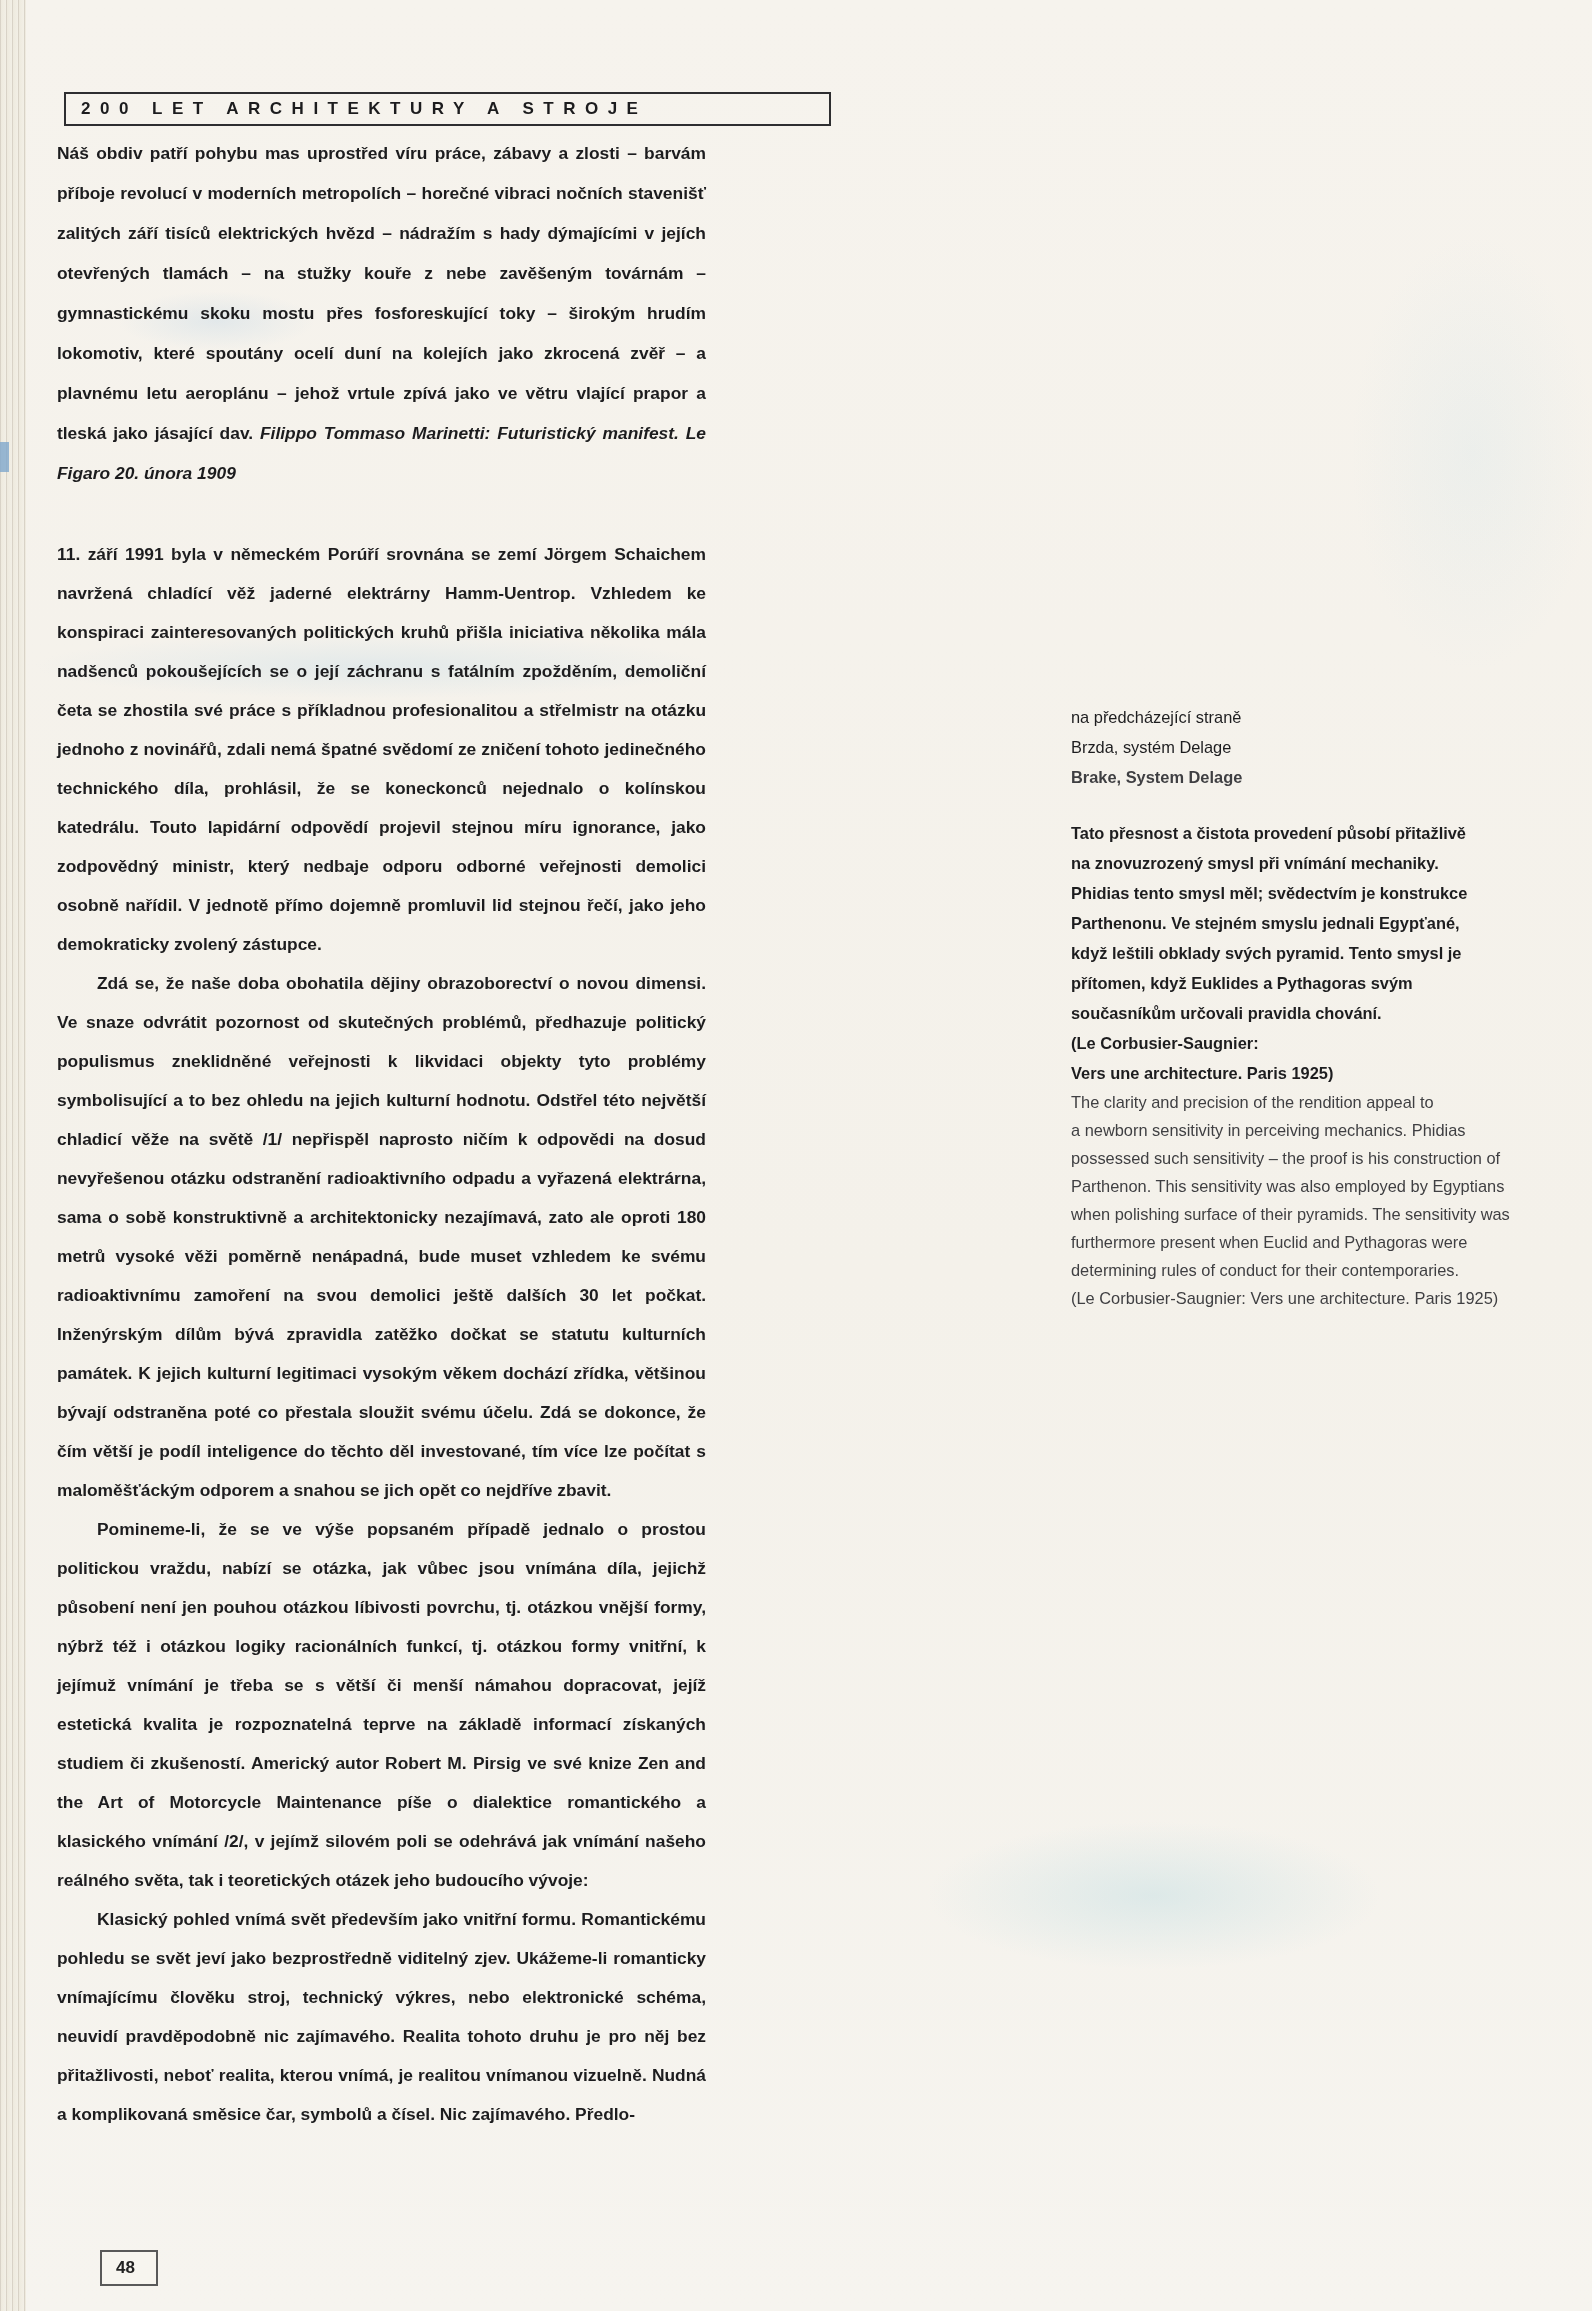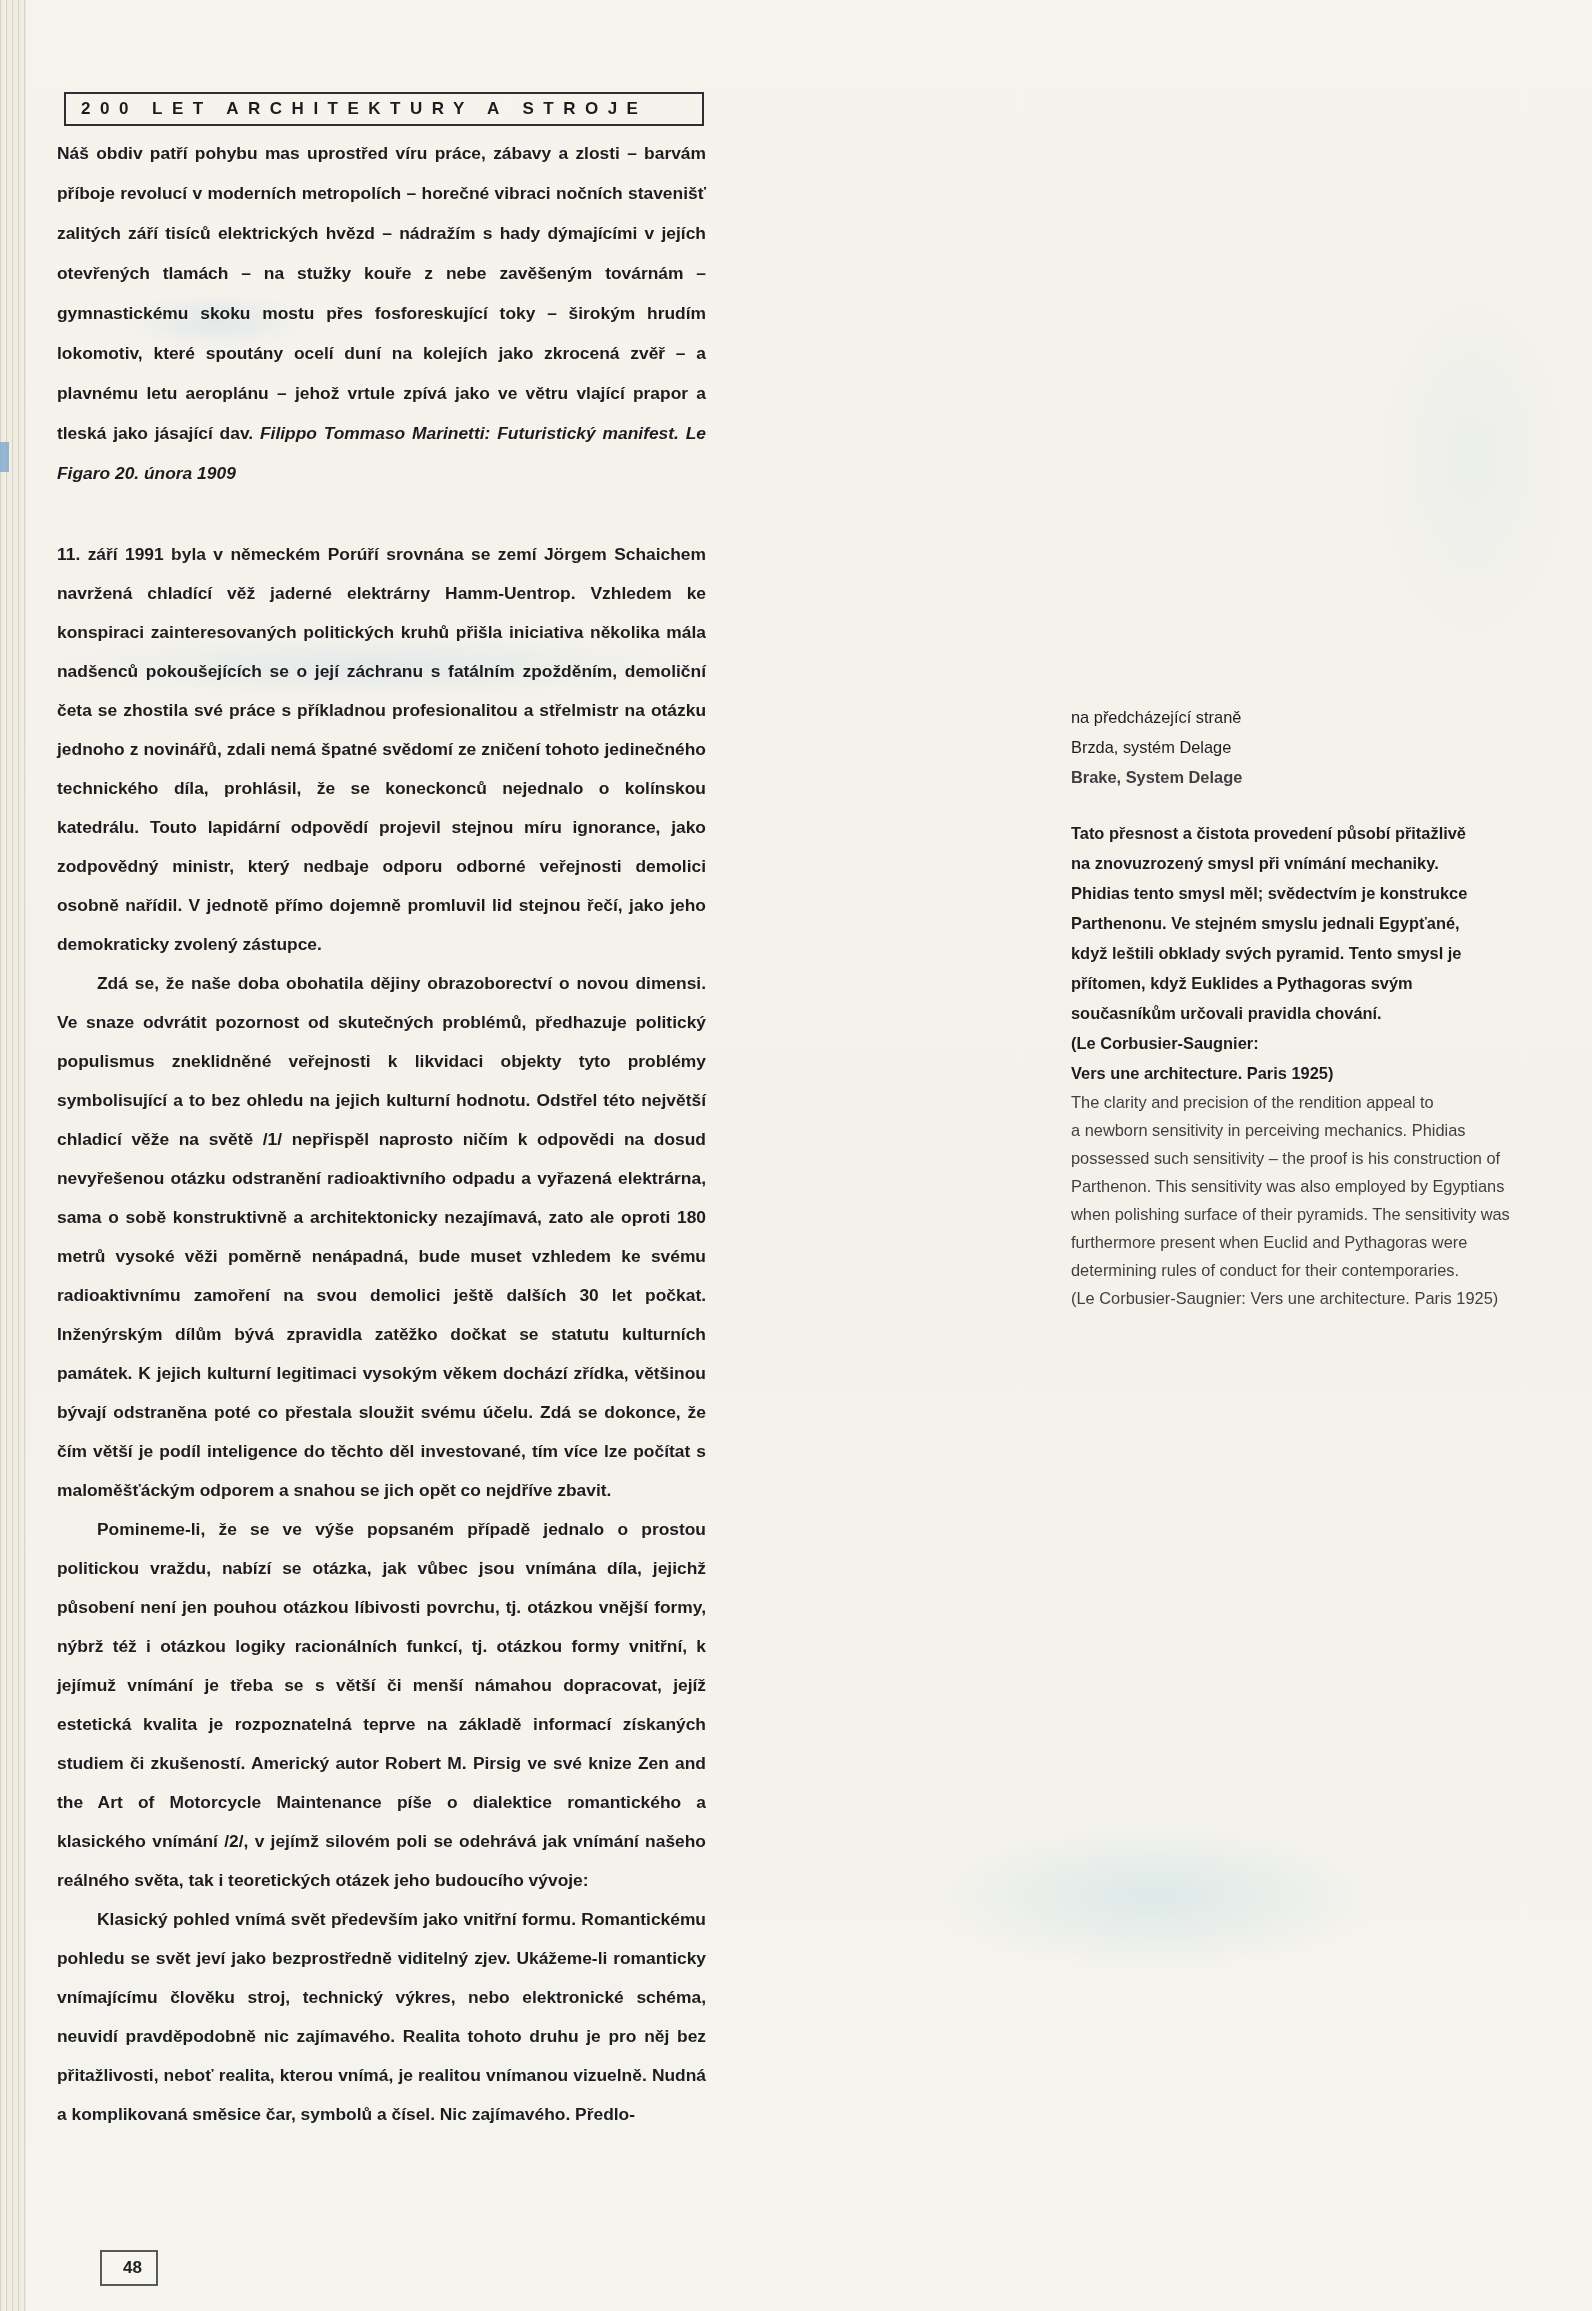--- a/index.html
+++ b/index.html
@@ -19,21 +19,21 @@
   .art-a { left:30px; top:633px; width:687px; height:66px;
     background:radial-gradient(ellipse at center, rgba(180,212,230,.28) 0%, rgba(180,212,230,0) 70%); }
   .art-b { left:925px; top:1821px; width:458px; height:149px;
     background:radial-gradient(ellipse at center, rgba(170,212,222,.32) 0%, rgba(170,212,222,0) 70%); }
   .art-c { left:117px; top:291px; width:199px; height:60px;
     background:radial-gradient(ellipse at center, rgba(182,208,228,.30) 0%, rgba(182,208,228,0) 70%); }
   .art-d { left:1353px; top:239px; width:239px; height:428px;
     background:radial-gradient(ellipse at center, rgba(195,222,233,.18) 0%, rgba(195,222,233,0) 72%); }
 
   .header-box {
-    position:absolute; left:64px; top:92px; width:640px; height:34px;
+    position:absolute; left:64px; top:92px; width:767px; height:34px;
     border:2px solid #2e2e30; display:flex; align-items:center;
     padding-left:15px; letter-spacing:9.5px; font-weight:bold; font-size:17px;
     color:#1c1c1e; white-space:nowrap;
   }
 
   .text-column { position:absolute; left:57px; top:133px; width:649px; }
 
   .intro {
     font-weight:bold; font-size:17.4px; line-height:40px;
     text-align:justify; color:#1c1c1e;
@@ -48,21 +48,21 @@
   .sidebar { position:absolute; left:1071px; top:702px; width:517px; }
   .sidebar .ln { white-space:nowrap; }
   .caption { margin-bottom:26px; }
   .cap-cs { font-weight:normal; font-size:16.4px; line-height:30px; color:#1d1d1f; white-space:nowrap; }
   .cap-en { font-weight:bold; font-size:16.4px; line-height:30px; color:#3f3f42; white-space:nowrap; }
   .sb-cs { font-weight:bold; font-size:16.4px; line-height:30px; color:#1d1d1f; }
   .sb-en { font-weight:normal; font-size:16.4px; line-height:28px; color:#3f3f42; }
 
   .pageno {
     position:absolute; left:100px; top:2250px; min-width:58px; height:36px;
-    border:2px solid #595959; display:inline-flex; align-items:center; justify-content:flex-end;
+    border:2px solid #595959; display:inline-flex; align-items:center; justify-content:flex-start;
     font-weight:bold; font-size:17px; color:#222; background:#f7f5ef; padding:1px 14px;
   }
 </style>
 </head>
 <body>
 
 <div class="page">
 
   <div class="binding"></div>
   <div class="blue-tick"></div>

